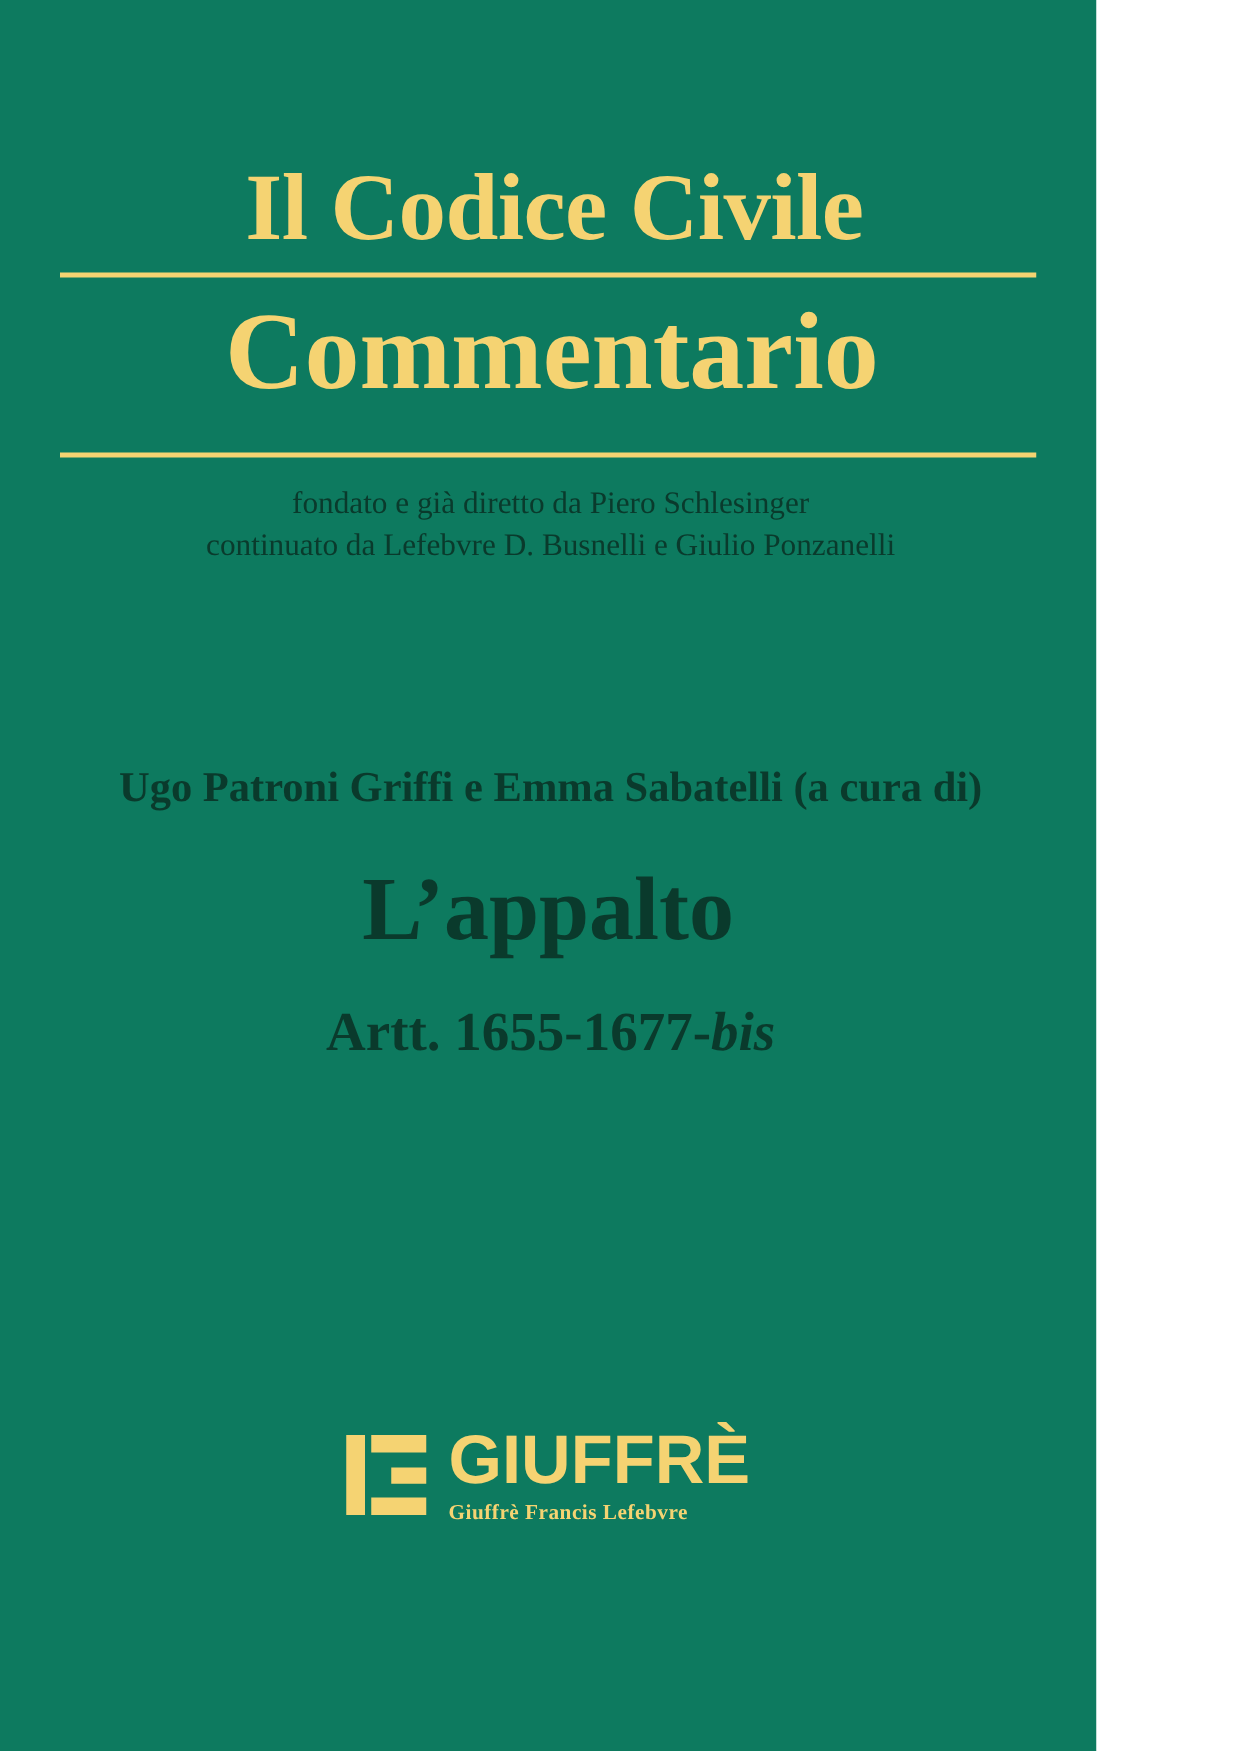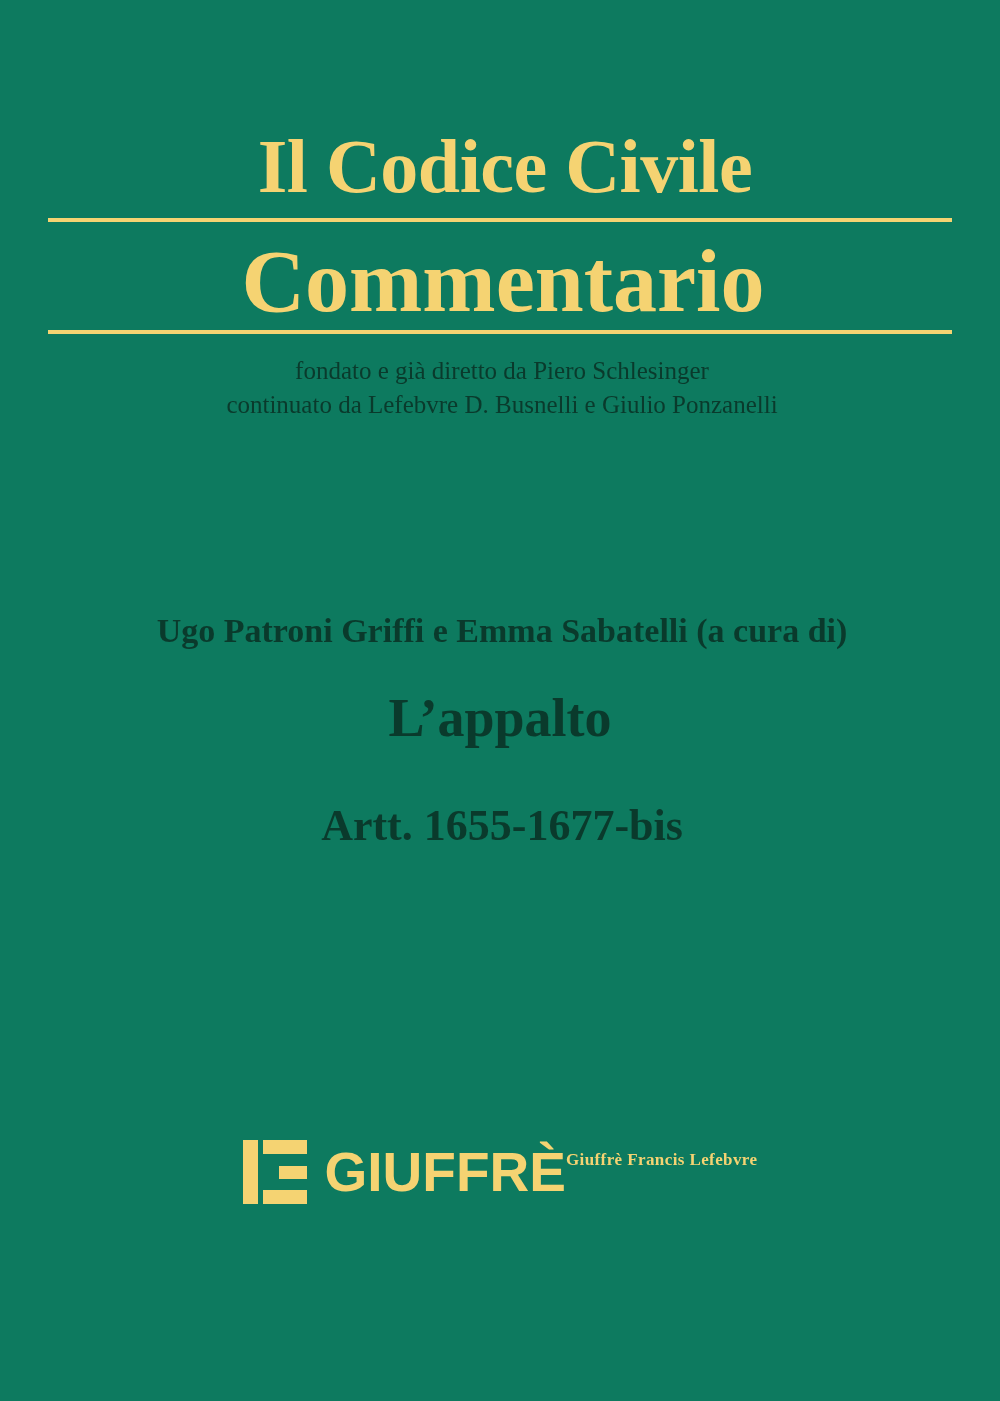--- a/index.html
+++ b/index.html
@@ -2,21 +2,21 @@
 <html><head>
 <meta charset="utf-8">
 <style>
   html, body {
     margin: 0;
     padding: 0;
     background: #ffffff;
   }
   .cover {
     position: relative;
-    width: 1000px;
+    width: 877px;
     height: 1401px;
     background: #0d7a5f;
     font-family: "Liberation Serif", serif;
     overflow: hidden;
     box-sizing: border-box;
   }
   .series-block {
     position: absolute;
     left: 48px;
     right: 48px;
@@ -37,21 +37,21 @@
     background: #f5d372;
     width: 100%;
     margin: 0;
   }
   .series-sub {
     color: #f5d372;
     font-weight: bold;
     font-size: 88px;
     line-height: 1.0;
     text-align: center;
-    margin: 16px 0 4px 0;
+    margin: 16px 0 36px 0;
     padding-left: 6px;
   }
   .founders {
     margin-top: 20px;
     text-align: center;
     color: #0a3a2c;
     font-weight: normal;
     font-size: 25px;
     line-height: 1.35;
     padding-left: 4px;
@@ -71,36 +71,37 @@
     padding-left: 4px;
   }
   .work-title {
     position: absolute;
     left: 0;
     right: 0;
     top: 690px;
     text-align: center;
     color: #0a3a2c;
     font-weight: bold;
-    font-size: 54px;
+    font-size: 72px;
     line-height: 1.05;
     padding-left: 0;
   }
   .work-articles {
     position: absolute;
     left: 0;
     right: 0;
     top: 800px;
     text-align: center;
     color: #0a3a2c;
     font-weight: bold;
     font-size: 44px;
     padding-left: 4px;
   }
   .work-articles .bis {
+    font-style: italic;
   }
   .publisher {
     position: absolute;
     left: 0;
     right: 0;
     top: 1140px;
     display: flex;
     align-items: center;
     justify-content: center;
   }
@@ -130,21 +131,21 @@
     background: #f5d372;
   }
   .logo-mark .bar-mid {
     position: absolute;
     left: 36px; top: 26px;
     width: 28px; height: 13px;
     background: #f5d372;
   }
   .logo-text {
     display: flex;
-    flex-direction: row;
+    flex-direction: column;
     justify-content: flex-start;
   }
   .logo-name {
     font-family: "Liberation Sans", sans-serif;
     color: #f5d372;
     font-weight: bold;
     font-size: 55px;
     line-height: 1.0;
     letter-spacing: 0px;
   }

